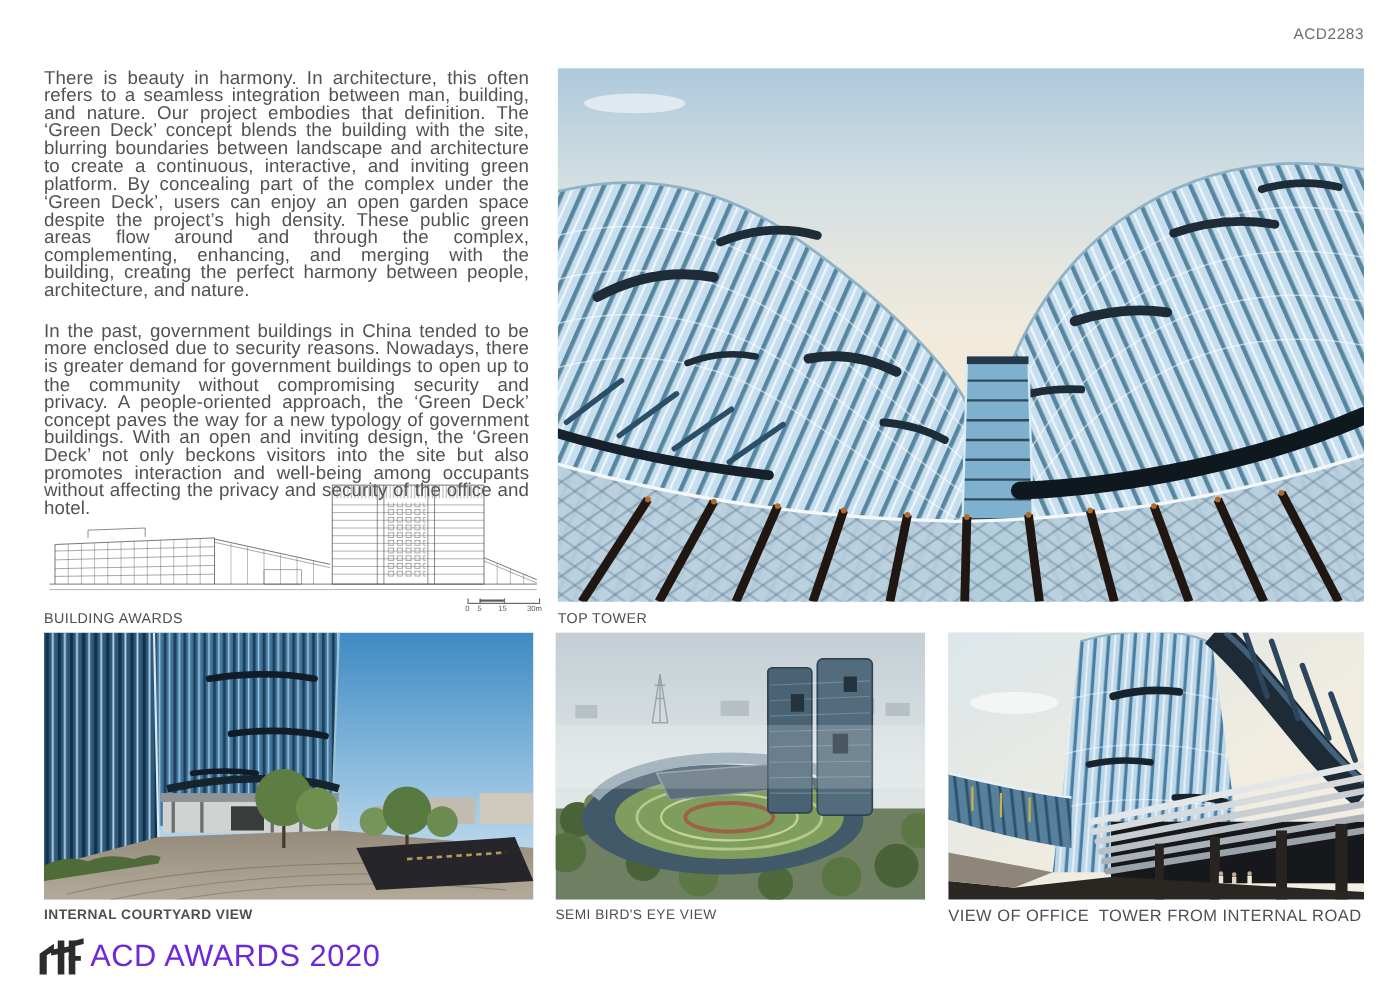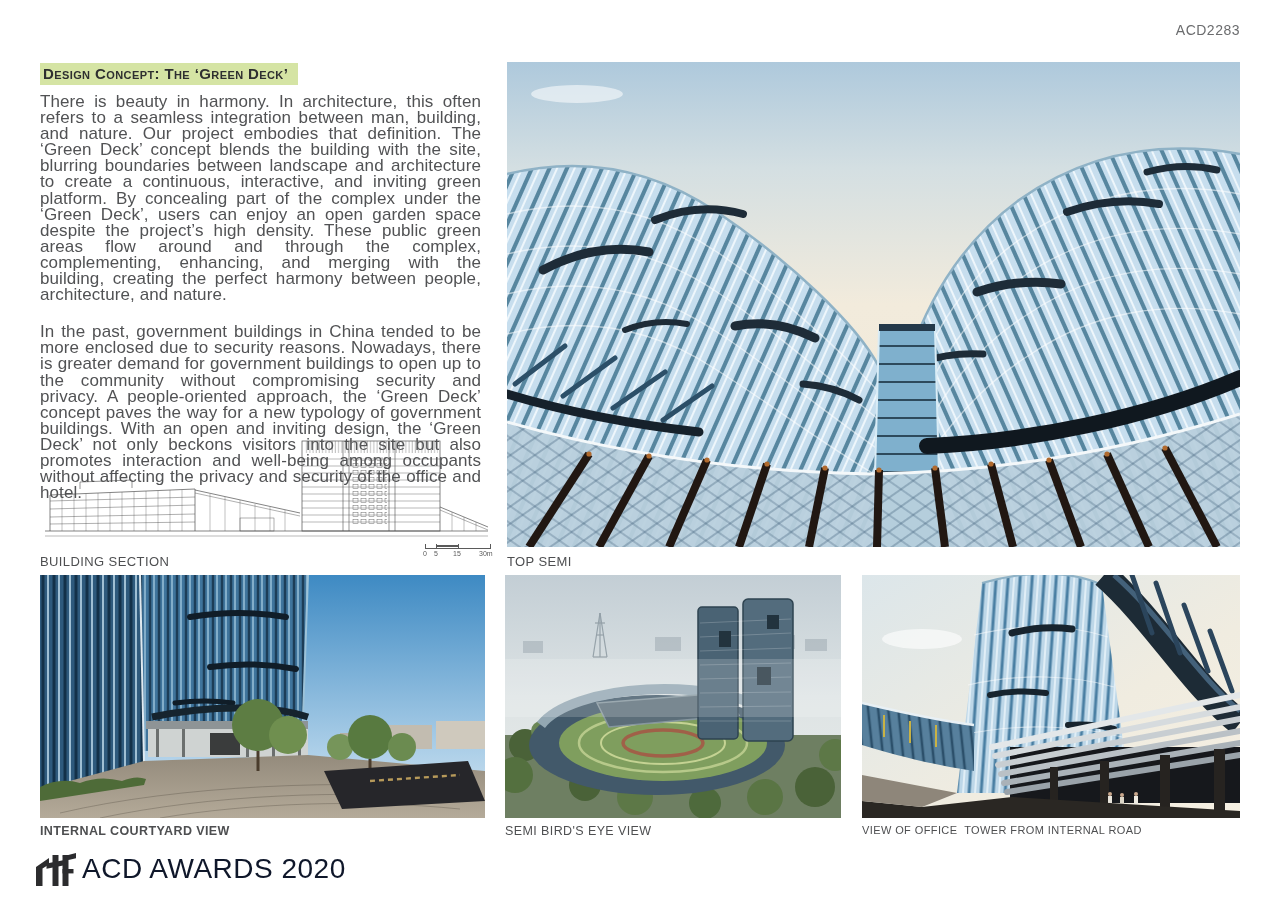--- a/index.html
+++ b/index.html
@@ -30,39 +30,38 @@
   .scalebar .tick{position:absolute;bottom:0;width:1px;height:4px;background:#5a5a5a;}
   .scalebar .seg{position:absolute;bottom:1px;height:2px;background:#5a5a5a;}
   .scalebar .lbl{position:absolute;top:6px;font-size:7px;color:#5a5a5a;}
   .caption{
     font-size:13px;color:#4e4f51;letter-spacing:0.4px;white-space:pre-wrap;
   }
   .cap-section{left:40px;top:554px;}
   .cap-topview{left:507px;top:554px;}
   .cap-1{left:40px;top:824px;font-size:12.5px;font-weight:bold;}
   .cap-2{left:505px;top:824px;font-size:12.5px;}
-  .cap-3{left:862px;top:824px;font-size:11px;}
+  .cap-3{left:862px;top:824px;font-size:15px;}
   
   .photo{overflow:hidden;background:#dde6ec;}
   .photo svg{display:block;}
   .photo-top{left:507px;top:62px;width:733px;height:485px;}
   .photo-court{left:40px;top:575px;width:445px;height:243px;}
   .photo-bird{left:505px;top:575px;width:336px;height:243px;}
   .photo-office{left:862px;top:575px;width:378px;height:243px;}
   
   .footer-logo{left:33px;top:850px;width:44px;height:38px;}
-  .award-title{left:82px;top:853px;font-size:28px;color:#0f172a;letter-spacing:0.5px;text-align:right;}
+  .award-title{left:82px;top:853px;font-size:28px;color:#6d28d9;letter-spacing:0.5px;text-align:right;}
 </style>
 </head>
 <body>
 
 <div class="abs page-code">ACD2283</div>
 
 <div class="abs concept-col">
-  <h1 class="concept-title">Design Concept: The ‘Green Deck’</h1>
   <p>There is beauty in harmony. In architecture, this often refers to a seamless integration between man, building, and nature. Our project embodies that definition. The ‘Green Deck’ concept blends the building with the site, blurring boundaries between landscape and architecture to create a continuous, interactive, and inviting green platform. By concealing part of the complex under the ‘Green Deck’, users can enjoy an open garden space despite the project’s high density. These public green areas flow around and through the complex, complementing, enhancing, and merging with the building, creating the perfect harmony between people, architecture, and nature.</p>
   <p>In the past, government buildings in China tended to be more enclosed due to security reasons. Nowadays, there is greater demand for government buildings to open up to the community without compromising security and privacy. A people-oriented approach, the ‘Green Deck’ concept paves the way for a new typology of government buildings. With an open and inviting design, the ‘Green Deck’ not only beckons visitors into the site but also promotes interaction and well-being among occupants without affecting the privacy and security of the office and hotel.</p>
 </div>
 
 <div class="abs section-drawing">
   <svg width="452" height="119" viewBox="0 0 452 119">
     <defs>
       <pattern id="bs-win" width="8" height="7" patternUnits="userSpaceOnUse">
         <rect x="1" y="1.5" width="5" height="4" fill="none" stroke="#5a5a5a" stroke-width="0.45"></rect>
       </pattern>
@@ -145,22 +144,22 @@
     <div class="tick" style="left:33px;"></div>
     <div class="tick" style="left:65px;"></div>
     <div class="seg" style="left:11px;width:22px;"></div>
   </div>
   <span class="lbl" style="left:-2px;">0</span>
   <span class="lbl" style="left:9px;">5</span>
   <span class="lbl" style="left:28px;">15</span>
   <span class="lbl" style="left:54px;">30m</span>
 </div>
 
-<div class="abs caption cap-section">BUILDING SECTION</div>
-<div class="abs caption cap-topview">TOP SEMI</div>
+<div class="abs caption cap-section">BUILDING AWARDS</div>
+<div class="abs caption cap-topview">TOP TOWER</div>
 
 <div class="abs photo photo-top">
   <svg width="733" height="485" viewBox="0 0 733 485">
     <defs>
       <linearGradient id="tv-sky" x1="0" y1="0" x2="0" y2="1">
         <stop offset="0" stop-color="#aec9dc"></stop>
           <stop offset="0.22" stop-color="#d4dfe2"></stop>
         <stop offset="0.5" stop-color="#f2ebdc"></stop>
           <stop offset="1" stop-color="#efe7d7"></stop>
       </linearGradient>

